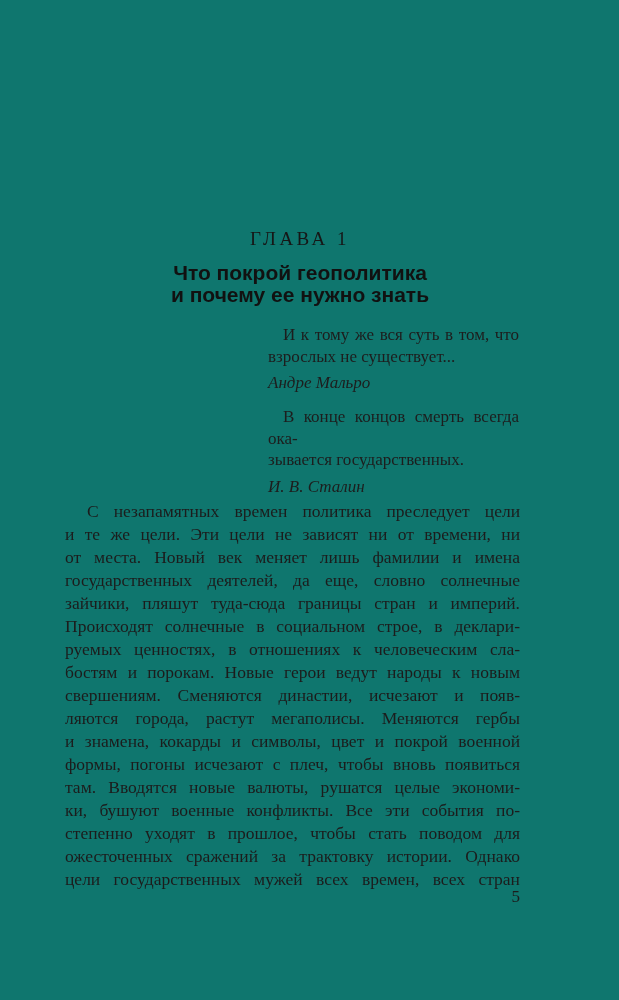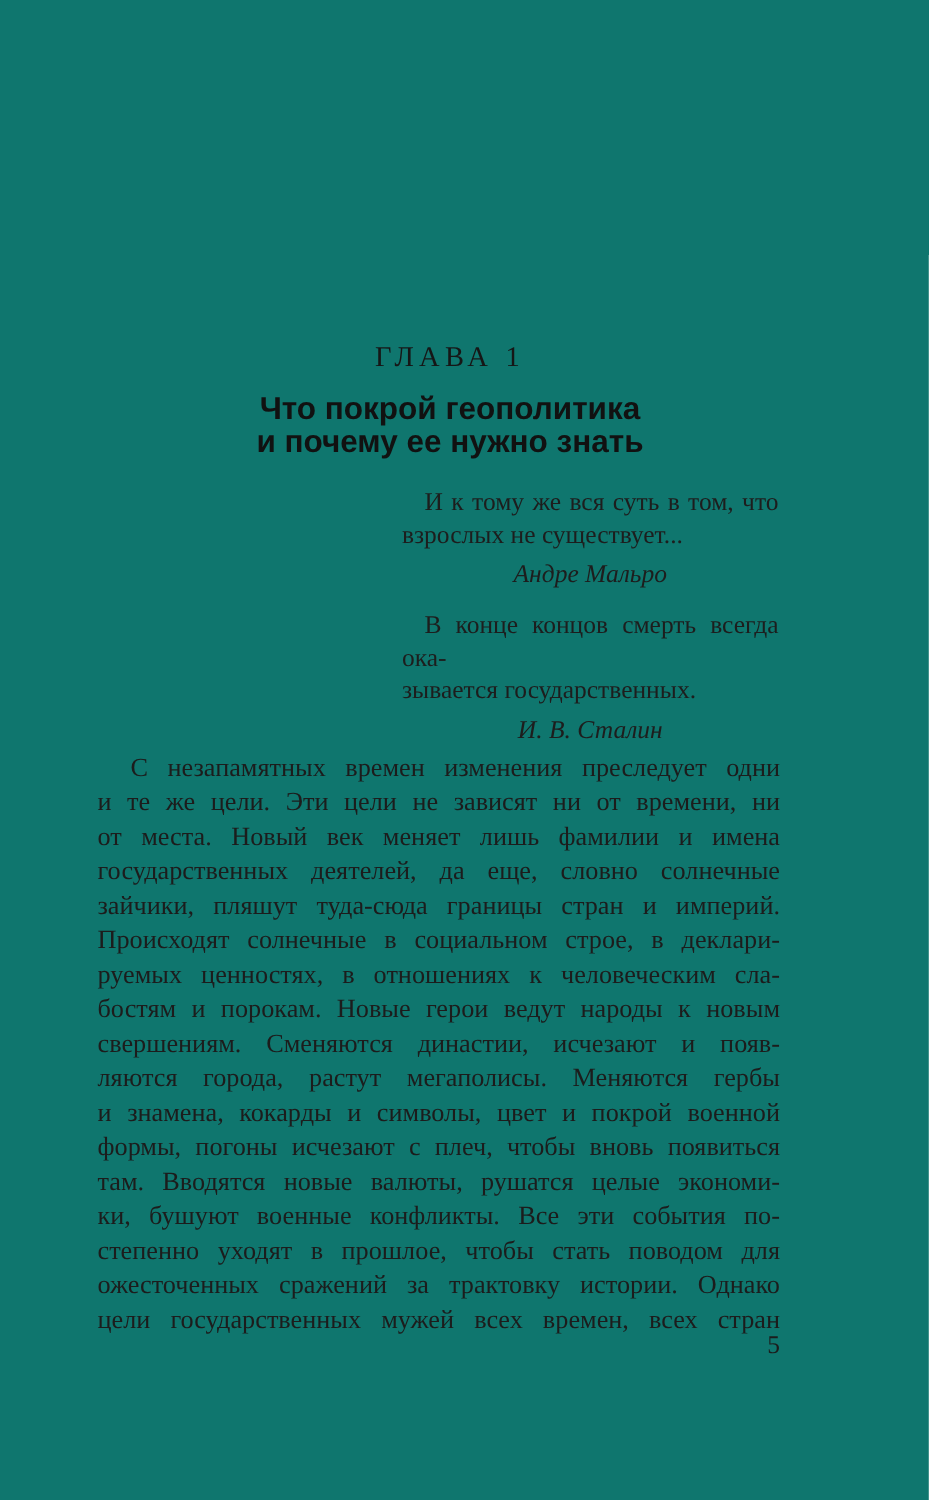--- a/index.html
+++ b/index.html
@@ -41,21 +41,21 @@
     font-size: 17px;
     line-height: 21.5px;
     color: #1d1d1d;
   }
   .epigraph-1 { top: 324px; }
   .epigraph-2 { top: 406px; }
   .ep-line { text-align: left; }
   .ep-line.justified { text-align: justify; text-align-last: justify; text-indent: 15px; }
   .ep-author {
     margin-top: 5px;
-    text-align: center;
+    text-align: left;
     font-style: italic;
   }
   
   .body-block {
     position: absolute;
     top: 500px; left: 65px; width: 455px;
     font-size: 17.5px;
     line-height: 23px;
     color: #1c1c1c;
   }
@@ -88,21 +88,21 @@
     <div class="ep-author">Андре Мальро</div>
   </div>
 
   <div class="epigraph epigraph-2">
     <div class="ep-line justified">В конце концов смерть всегда ока-</div>
     <div class="ep-line">зывается государственных.</div>
     <div class="ep-author">И. В. Сталин</div>
   </div>
 
   <div class="body-block">
-    <div class="bl first">С незапамятных времен изменения преследует одни</div>
+    <div class="bl first">С незапамятных времен политика преследует цели</div>
     <div class="bl">и те же цели. Эти цели не зависят ни от времени, ни</div>
     <div class="bl">от места. Новый век меняет лишь фамилии и имена</div>
     <div class="bl">государственных деятелей, да еще, словно солнечные</div>
     <div class="bl">зайчики, пляшут туда-сюда границы стран и империй.</div>
     <div class="bl">Происходят солнечные в социальном строе, в деклари-</div>
     <div class="bl">руемых ценностях, в отношениях к человеческим сла-</div>
     <div class="bl">бостям и порокам. Новые герои ведут народы к новым</div>
     <div class="bl">свершениям. Сменяются династии, исчезают и появ-</div>
     <div class="bl">ляются города, растут мегаполисы. Меняются гербы</div>
     <div class="bl">и знамена, кокарды и символы, цвет и покрой военной</div>

